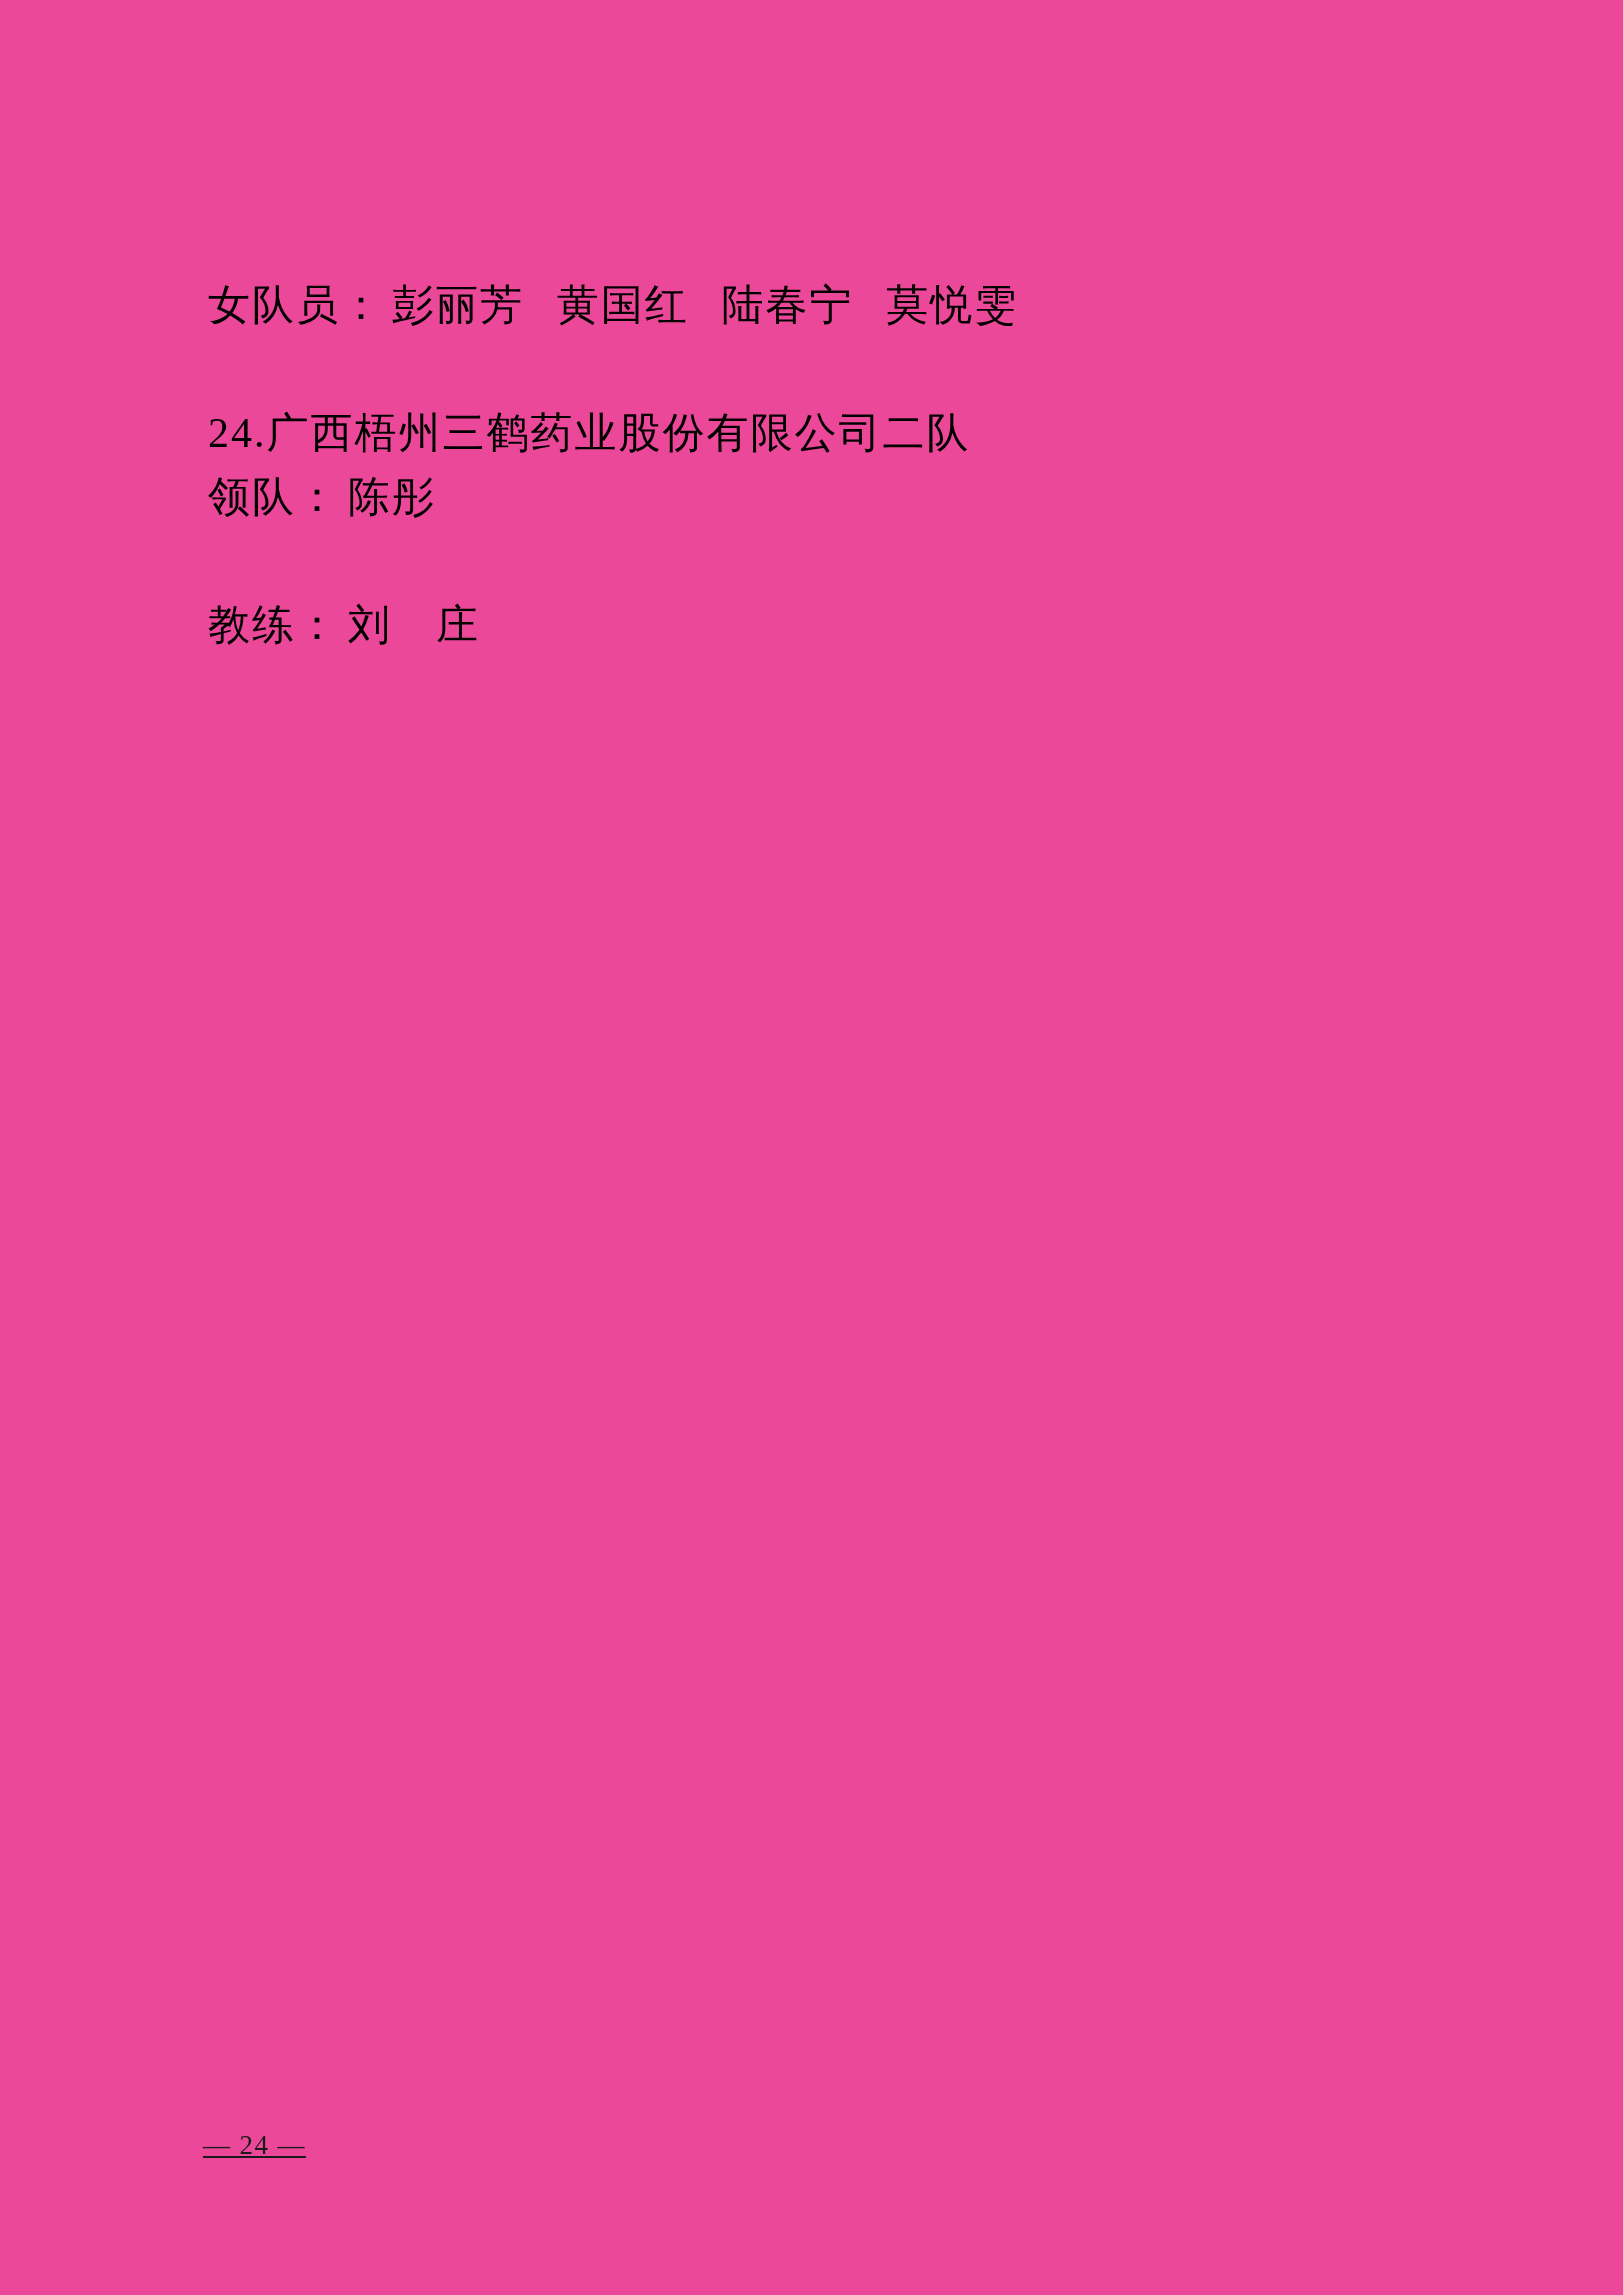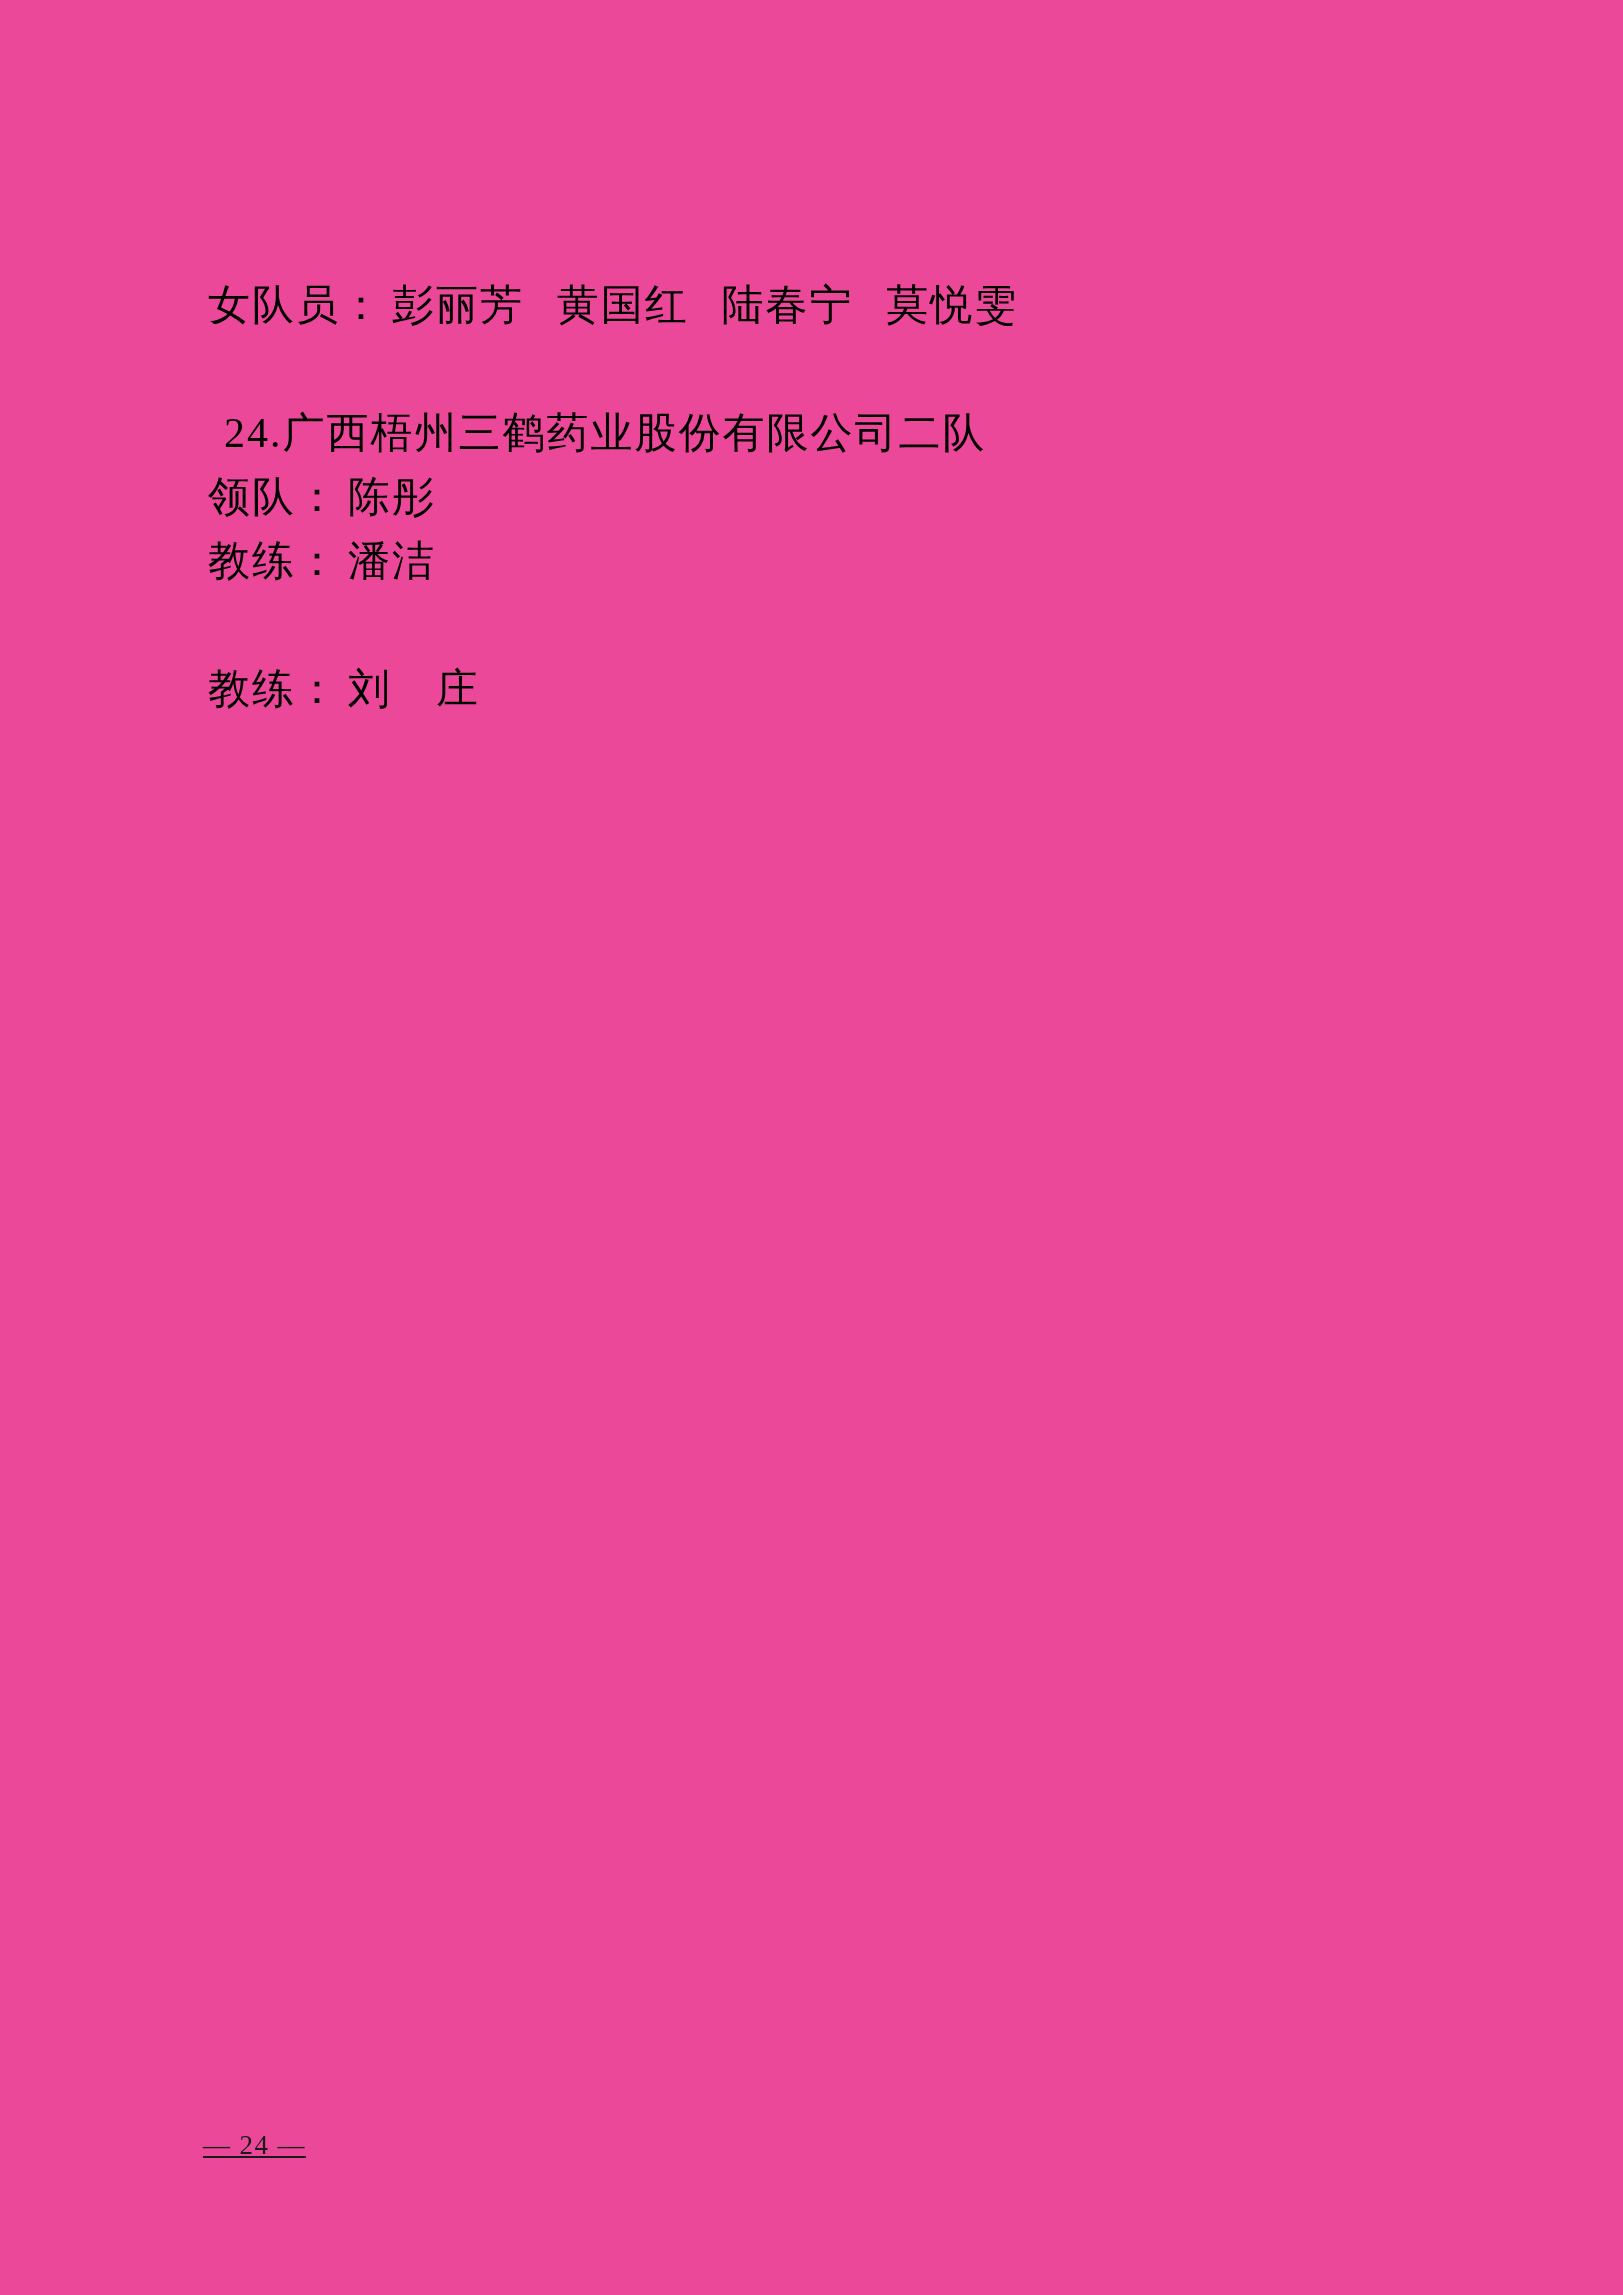--- a/index.html
+++ b/index.html
@@ -33,21 +33,20 @@
   }
   .role-label {
     margin-right: 8.1px;
   }
   .member + .member {
     margin-left: 0.78em;
   }
   .team-title {
     height: 64px;
     white-space: nowrap;
-    margin-left: 16px;
   }
   .footer {
     position: absolute;
     left: 203px;
     top: 2130px;
     font-size: 27px;
     letter-spacing: 1.4px;
     color: #1a1a1a;
     white-space: nowrap;
     text-decoration: underline;
@@ -64,23 +63,20 @@
     </div>
 
     <div class="blank-line"></div>
 
     <div class="team-title">24.广西梧州三鹤药业股份有限公司二队</div>
 
     <div class="line">
       <span class="role-label">领队：</span><span class="member">陈彤</span>
     </div>
 
-    <div class="line">
-      <span class="role-label">教练：</span><span class="member">潘洁</span>
-    </div>
 
 
 
     <div class="blank-line"></div>
 
 
 
     <div class="line">
       <span class="role-label">教练：</span><span class="member">刘　庄</span>
     </div>

